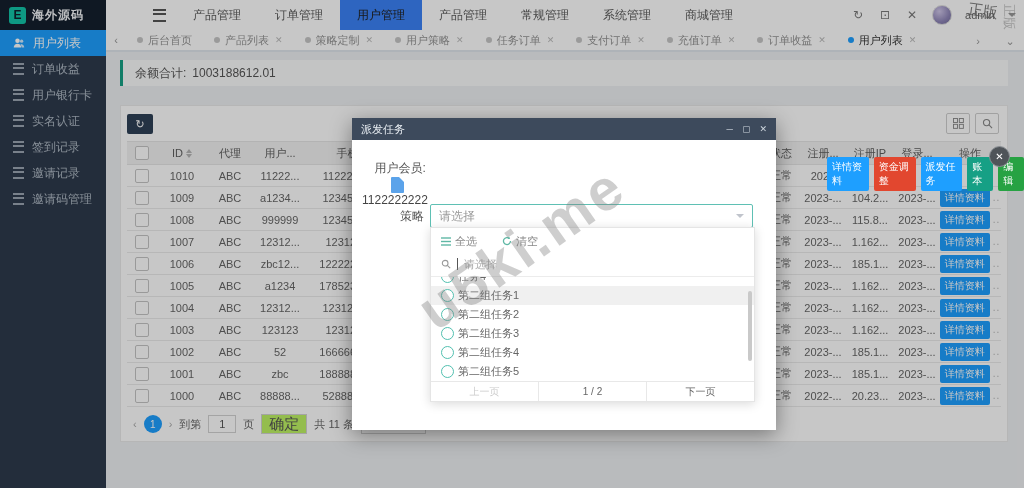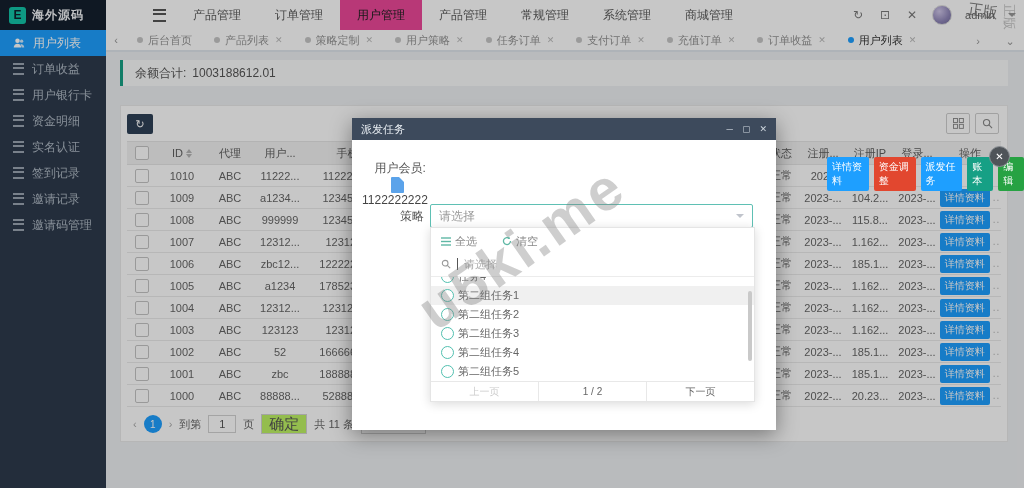--- a/index.html
+++ b/index.html
@@ -9,21 +9,21 @@
   .topbar{position:absolute;top:0;left:0;right:0;height:30px;background:#fff;display:flex;z-index:1;}
   .logo{width:106px;height:30px;background:#141f2d;display:flex;align-items:center;gap:6px;padding-left:9px;box-sizing:border-box;flex:none;}
   .logo-badge{width:17px;height:17px;background:#12c5a8;border-radius:3px;color:#10202f;font-weight:bold;
       display:flex;align-items:center;justify-content:center;font-size:12px;}
   .logo-text{color:#f2f5f8;font-size:12px;font-weight:bold;letter-spacing:1px;}
   .nav{flex:1;display:flex;align-items:stretch;position:relative;padding-left:36px;}
   .burger{width:34px;display:flex;align-items:center;justify-content:center;cursor:pointer;}
   .burger i{display:block;width:13px;height:9px;border-top:2px solid #555;border-bottom:2px solid #555;position:relative;}
   .burger i:after{content:"";position:absolute;left:0;right:0;top:2.5px;height:2px;background:#555;}
   .nav-item{display:flex;align-items:center;padding:0 17px;color:#5a5a5a;font-size:12px;cursor:pointer;}
-  .nav-item.active{background:#ec4899;color:#222;}
+  .nav-item.active{background:#3b82f6;color:#222;}
   .top-actions{position:absolute;right:8px;top:0;height:30px;display:flex;align-items:center;gap:13px;}
   .t-icon{color:#7a7a7a;font-size:12px;cursor:pointer;width:14px;text-align:center;}
   .avatar{width:18px;height:18px;border-radius:50%;background:radial-gradient(circle at 35% 30%,#cfc6e8,#8f86b8 60%,#6f6898);border:1px solid #ddd;}
   .uname{color:#666;font-size:11px;}
   .caret-down{width:0;height:0;border-left:4px solid transparent;border-right:4px solid transparent;border-top:4px solid #999;}
   
   .tabbar{position:absolute;top:30px;left:106px;right:0;height:22px;background:#fff;border-bottom:2px solid #dfe6ec;
       display:flex;align-items:center;z-index:1;box-sizing:border-box;}
   .tab-arrow{width:20px;text-align:center;color:#999;font-size:11px;cursor:pointer;flex:none;}
   .tab-item{display:flex;align-items:center;gap:5px;padding:0 11px;height:100%;font-size:11px;color:#939393;cursor:pointer;white-space:nowrap;}
@@ -205,24 +205,20 @@
       </svg>
       <span>用户列表</span>
     </div>
     <div class="side-item">
       <span class="li-icon"></span>
       <span>订单收益</span>
     </div>
     <div class="side-item">
       <span class="li-icon"></span>
       <span>用户银行卡</span>
-    </div>
-    <div class="side-item">
-      <span class="li-icon"></span>
-      <span>资金明细</span>
     </div>
     <div class="side-item">
       <span class="li-icon"></span>
       <span>实名认证</span>
     </div>
     <div class="side-item">
       <span class="li-icon"></span>
       <span>签到记录</span>
     </div>
     <div class="side-item">

